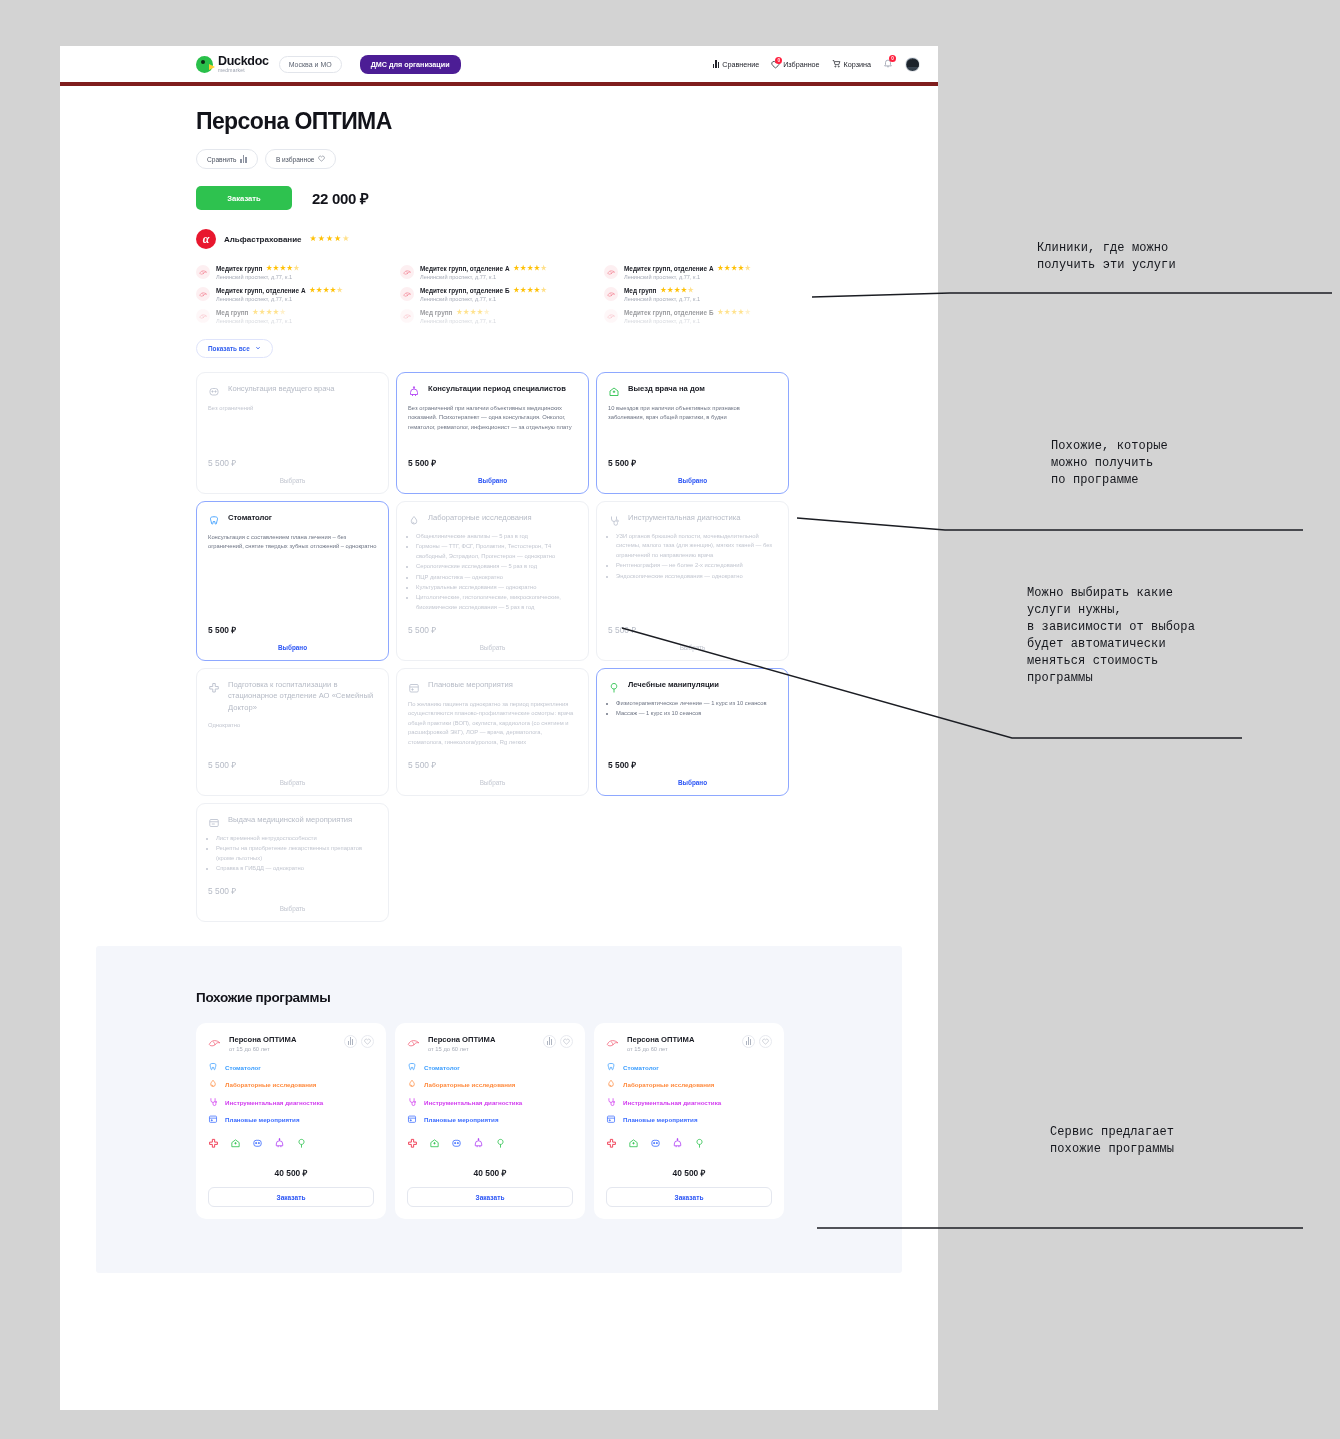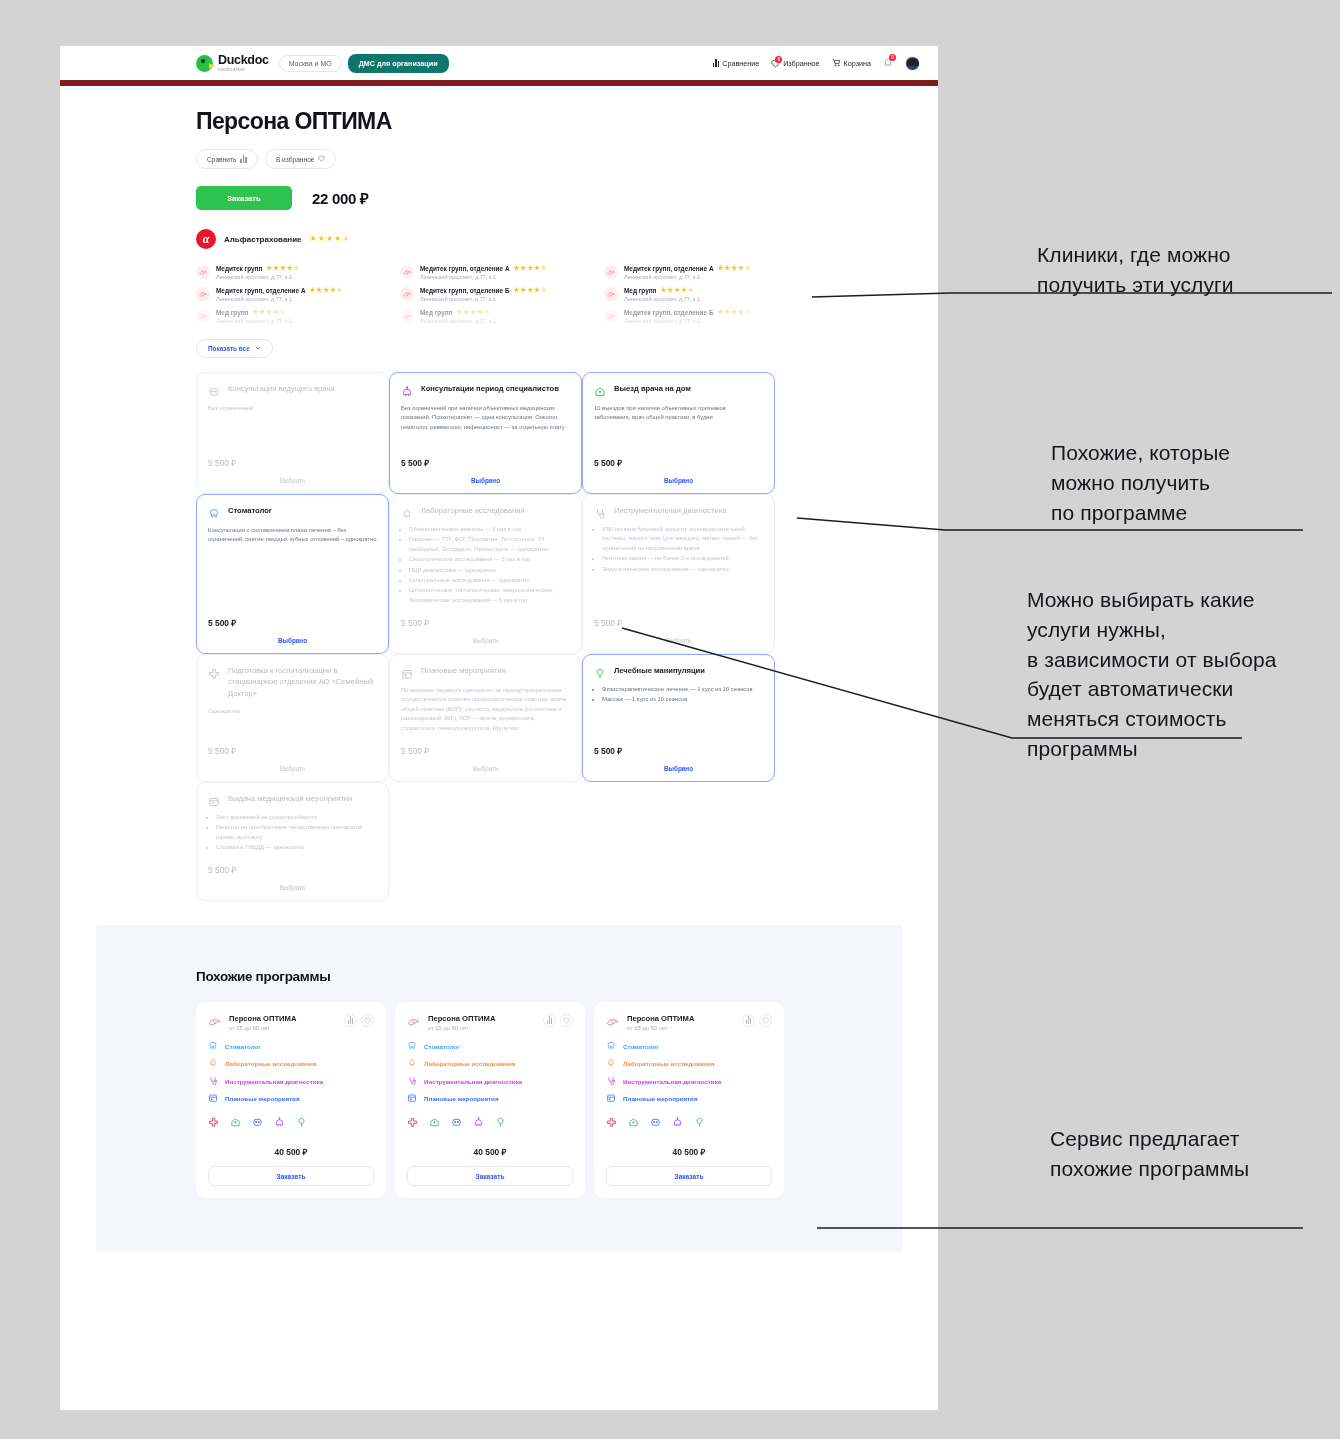--- a/index.html
+++ b/index.html
@@ -15,21 +15,21 @@
   #page-sheet {
     position: absolute;
     left: 60px; top: 46px;
     width: 878px; height: 1364px;
     background: #ffffff;
   }
 
   
   #site-header {
     height: 40px;
-    border-bottom: 6px solid #7f1d1d;
+    border-bottom: 4px solid #7f1d1d;
     display: flex;
     align-items: center;
     padding: 0 18px 0 8px;
     position: relative;
   }
   .logo-wrap { display: flex; align-items: center; gap: 5px; margin-left: 128px;}
   .duck-mark {
     width: 17px; height: 17px; border-radius: 50%;
     background: #29c04a; position: relative; flex: none;
   }
@@ -44,21 +44,21 @@
   }
   .logo-text { line-height: 1; }
   .logo-name { font-size: 12.5px; font-weight: bold; color: #12131a; letter-spacing: -.3px;}
   .logo-sub { font-size: 5px; color: #9aa0ad; letter-spacing: .2px; margin-top:1px;}
 
   .city-pill {
     margin-left: 10px; border: 1px solid #e2e5eb; border-radius: 20px;
     font-size: 7px; color: #5d6472; padding: 4px 9px; white-space: nowrap;
   }
   .dms-pill {
-    margin-left: 6px; background: #0f766e; color:#fff; border-radius: 8px;
+    margin-left: 18px; background: #4c1d95; color:#fff; border-radius: 8px;
     font-size: 7.2px; font-weight: bold; padding: 5px 11px; white-space: nowrap;
   }
 
   .header-right {
     margin-left: auto; display: flex; align-items: center; gap: 12px;
   }
   .hdr-link { display:flex; align-items:center; gap:3px; font-size:7.2px; color:#22242c; position:relative; }
   .bars-ico { display:flex; align-items:flex-end; gap:1px; height:8px; }
   .bars-ico i { width:1.5px; background:#22242c; display:block; }
   .bars-ico i:nth-child(1){height:4px;} .bars-ico i:nth-child(2){height:8px;} .bars-ico i:nth-child(3){height:6px;}
@@ -132,21 +132,21 @@
   }
   .showall svg{width:6px;height:6px;}
 
   
   .sec-head { display:flex; align-items:baseline; gap:9px; margin-top:41px; }
   .sec-title { font-size:14px; font-weight:bold; color:#12131a; letter-spacing:-.3px;}
   .sec-sub { font-size:7.4px; color:#6c7383; }
 
   .svc-grid {
     margin-top:14px; display:grid;
-    grid-template-columns: 193px 193px 193px; width:597px;
+    grid-template-columns: 193px 193px 193px; gap:7px; width:597px;
   }
   .svc-card {
     border:1px solid #eef0f4; border-radius:9px; background:#fff;
     padding:10px 11px 9px 11px; display:flex; flex-direction:column;
     position:relative;
   }
   .svc-card.selected { border:1.4px solid #8ea8ff; }
   .svc-card.dim { color:#b6bbc6; }
   .svc-head { display:flex; align-items:flex-start; gap:8px; }
   .svc-ico { width:12px;height:12px; flex:none; margin-top:1px; }
@@ -186,21 +186,21 @@
   .sim-feat{display:flex;align-items:center;gap:7px;font-size:6.2px;font-weight:bold;}
   .sim-feat svg{width:10px;height:10px;flex:none;}
   .sim-extra{display:flex;gap:11px;margin-top:10px;align-items:center;}
   .sim-extra svg{width:11px;height:11px;}
   .sim-price{text-align:center;font-size:8.4px;font-weight:bold;color:#1a1c24;margin-top:14px;}
   .sim-order{margin-top:9px;border:1px solid #e4e7ef;border-radius:6px;height:20px;
     display:flex;align-items:center;justify-content:center;font-size:6.6px;
     color:#2b55f5;font-weight:bold;}
 
   
-  .anno { position:absolute; font-size:21px; color:#14161c; line-height:1.42; letter-spacing:.1px;}
+  .anno { position:absolute; font-size:12px; color:#14161c; line-height:1.42; letter-spacing:.1px;font-family:Liberation Mono, monospace;}
   .anno-line { position:absolute; }
 </style>
 </head>
 <body>
 
 <div id="page-sheet">
 
   <div id="site-header">
     <div class="logo-wrap">
       <div class="duck-mark"></div>

